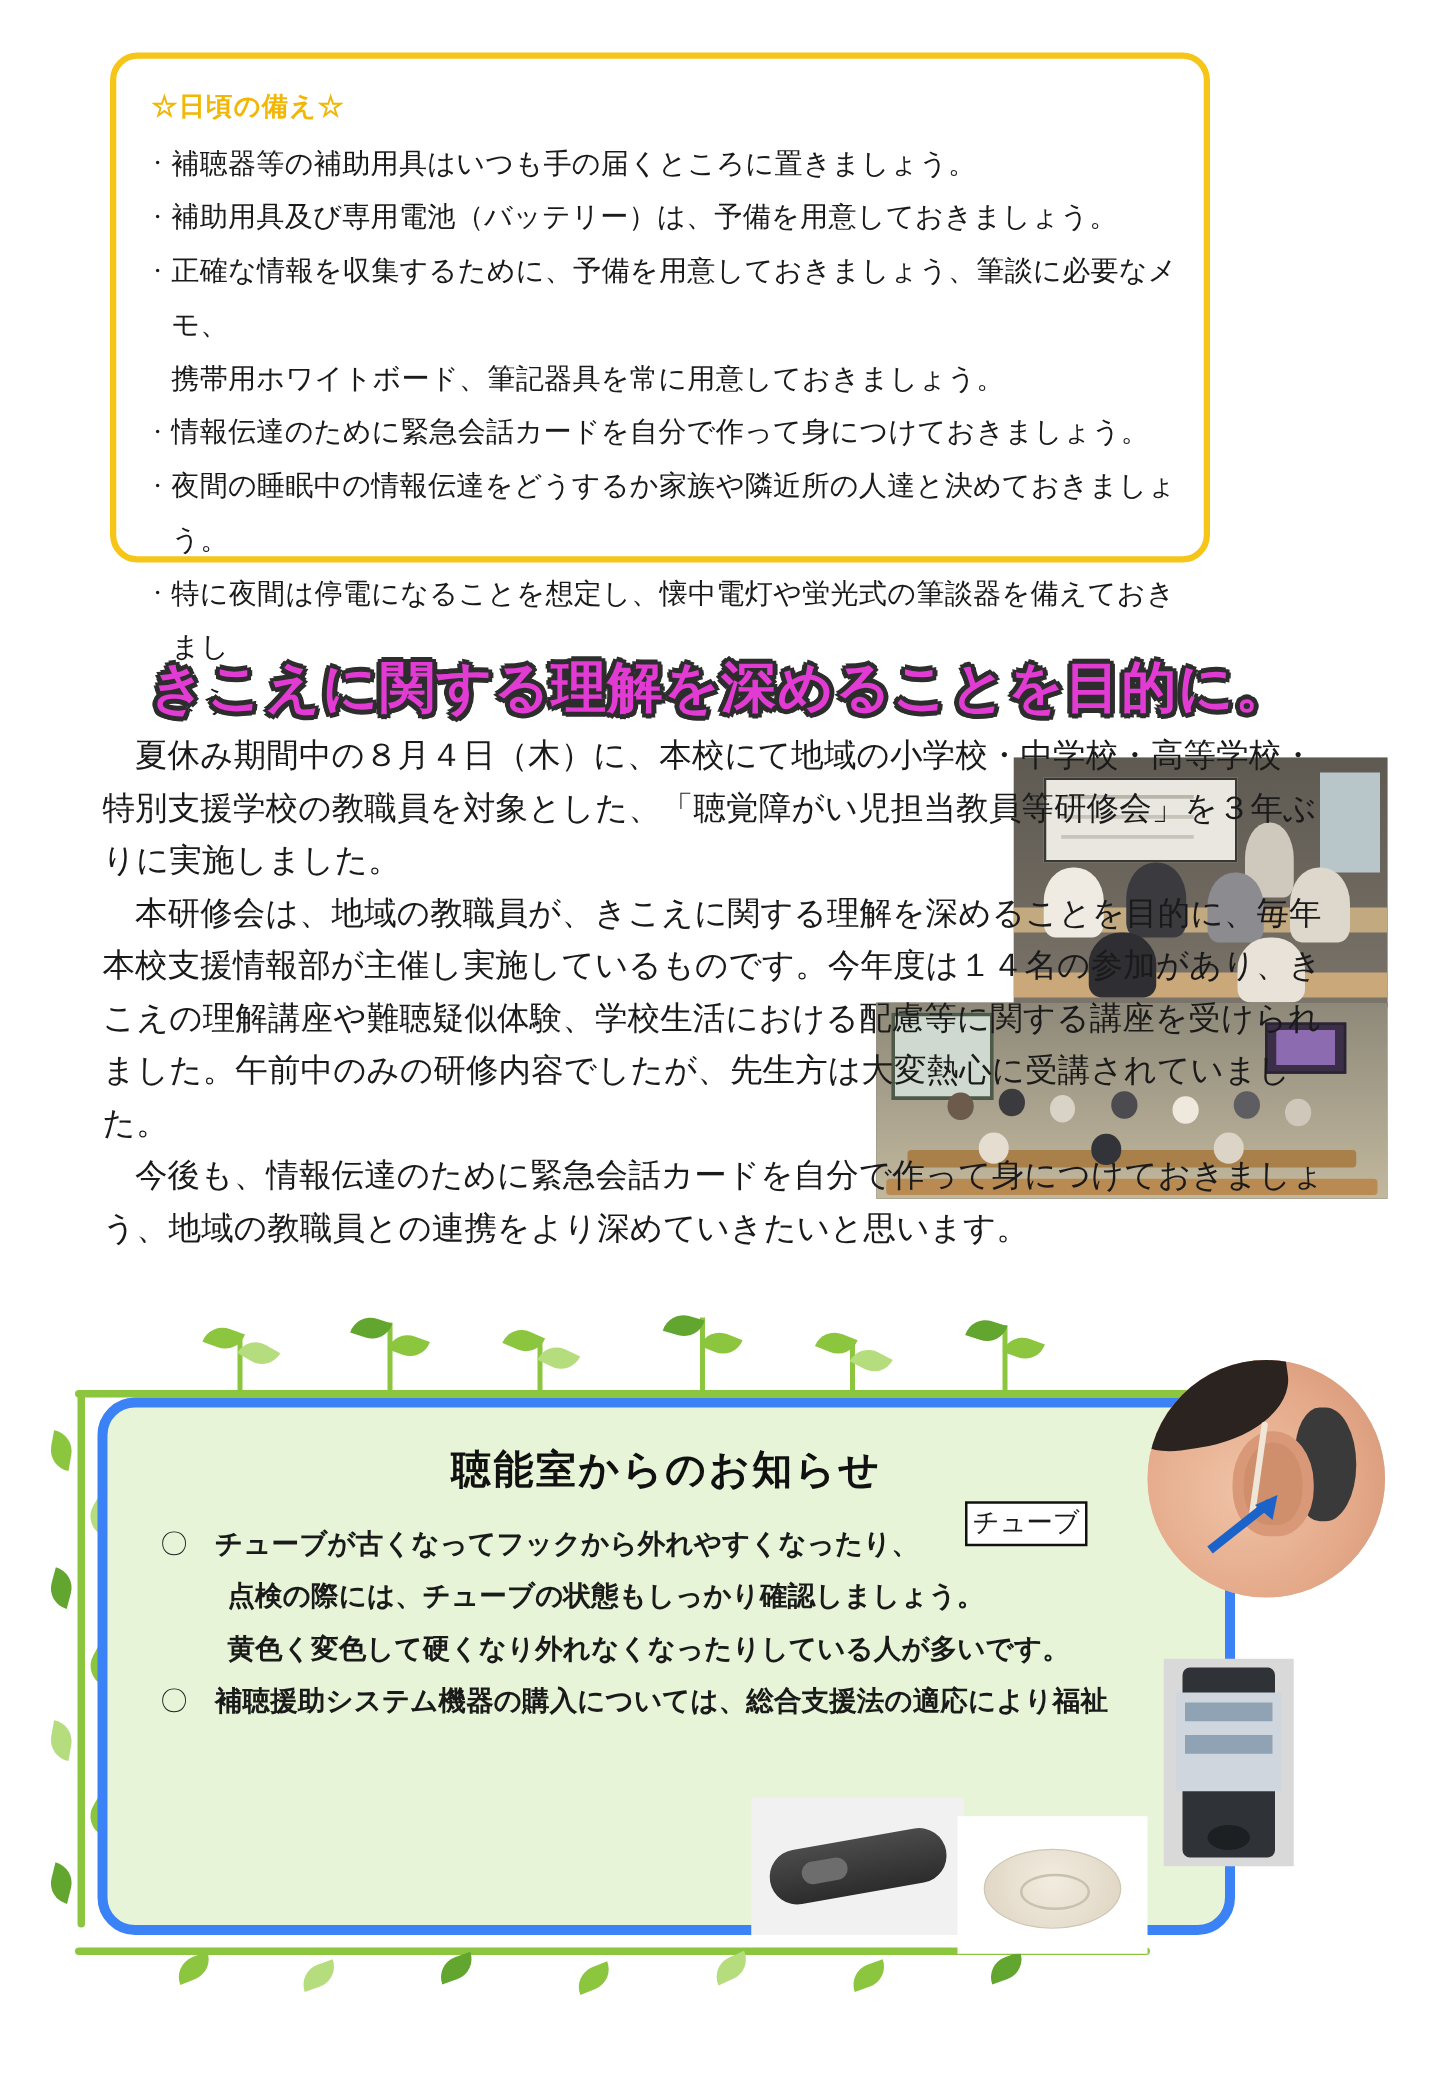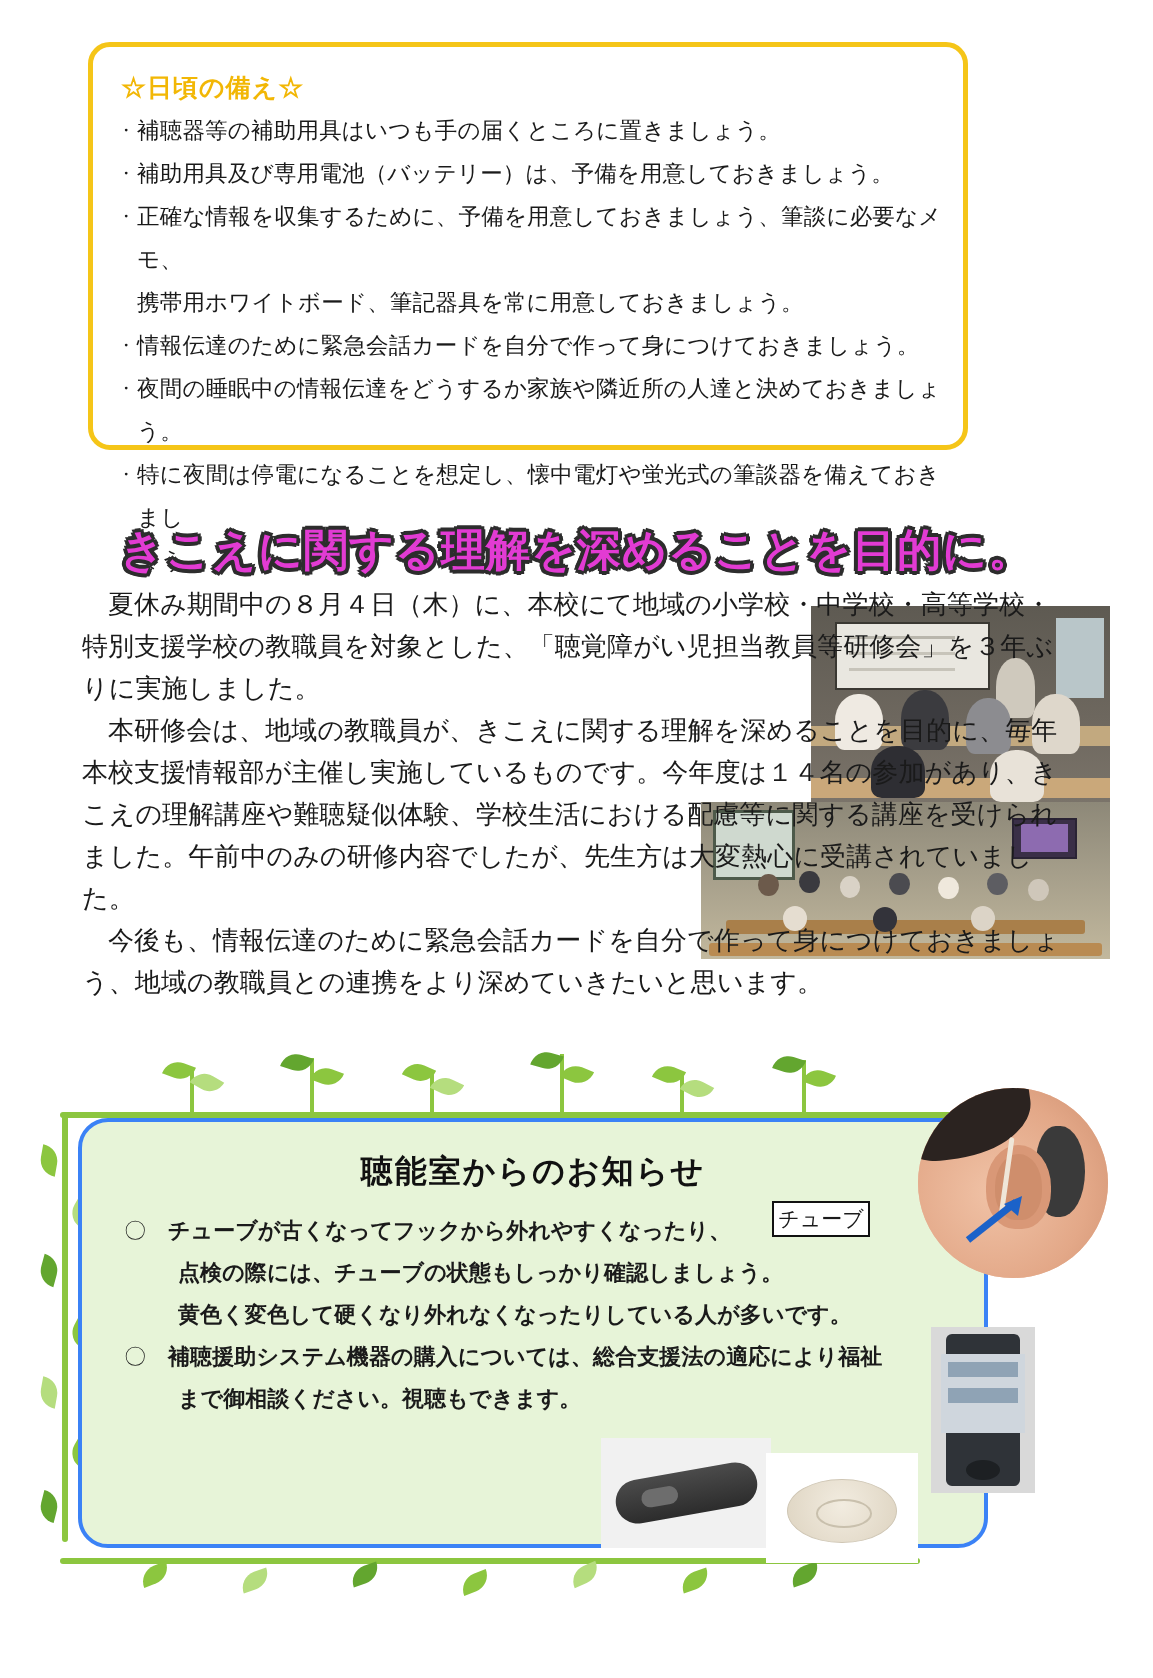--- a/index.html
+++ b/index.html
@@ -22,21 +22,21 @@
     width: 880px;
     height: 408px;
     border: 5px solid #f5c518;
     border-radius: 22px;
     background: #ffffff;
   }
   .prep-title {
     position: absolute;
     left: 28px;
     top: 24px;
-    font-size: 25px;
+    font-size: 21px;
     color: #f2b705;
     font-weight: bold;
     letter-spacing: 1px;
   }
   .prep-list {
     position: absolute;
     left: 22px;
     top: 62px;
     right: 18px;
   }
@@ -119,21 +119,21 @@
   .p2-head { position:absolute; border-radius:50%; }
 
   
   .notice-box {
     position: absolute;
     left: 78px;
     top: 1118px;
     width: 910px;
     height: 430px;
     background: #e7f4d8;
-    border: 4px solid #3b82f6;
+    border: 8px solid #3b82f6;
     border-radius: 30px;
   }
   .notice-title {
     position: absolute;
     left: 0; right: 0;
     top: 28px;
     text-align: center;
     font-family: "DejaVu Sans", sans-serif;
     font-size: 32px;
     font-weight: bold;
@@ -387,21 +387,20 @@
         <div>チューブが古くなってフックから外れやすくなったり、</div>
         <div class="indent">点検の際には、チューブの状態もしっかり確認しましょう。</div>
         <div class="indent">黄色く変色して硬くなり外れなくなったりしている人が多いです。</div>
       </span>
     </div>
 
     <div class="notice-item">
       <span class="notice-mark">〇</span>
       <span class="notice-body">
         <div>補聴援助システム機器の購入については、総合支援法の適応により福祉</div>
-        <div class="indent">まで御相談ください。視聴もできます。</div>
       </span>
     </div>
 
   </div>
 </section>
 
 <figure class="ear-photo">
   <div class="ear-skin"></div>
   <div class="ear-hair"></div>
   <div class="ear-aid"></div>

